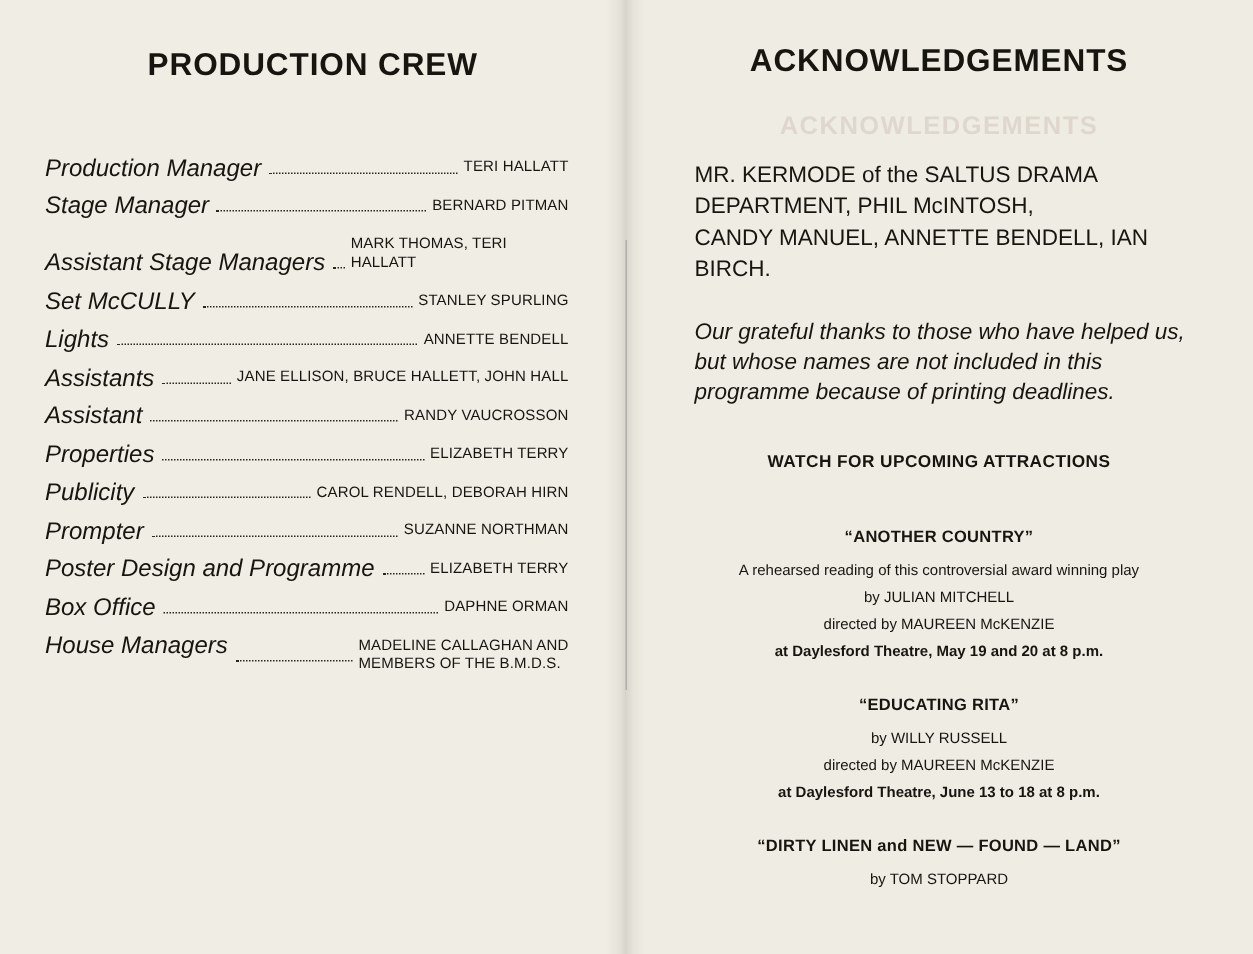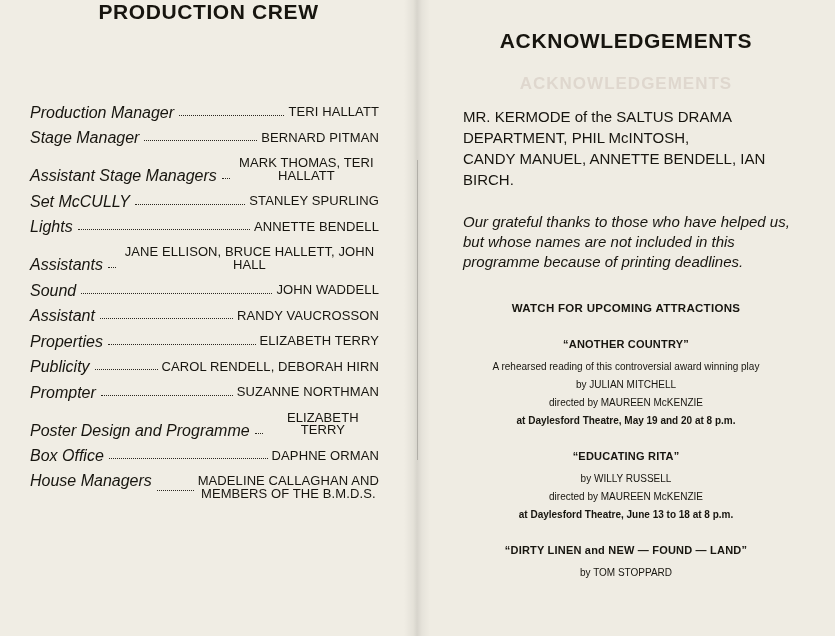--- a/index.html
+++ b/index.html
@@ -54,21 +54,21 @@
     position: relative;
     background: #efece3;
   }
   h1.page-title {
     text-align: center;
     font-size: 21px;
     font-weight: bold;
     letter-spacing: 0.6px;
     margin: 0;
   }
-  .left-page h1.page-title { }
+  .left-page h1.page-title { padding-top: 32px; }
   .right-page h1.page-title { padding-top: 29px; }
 
   
   .credits {
     margin: 0;
     padding: 0;
     list-style: none;
     position: absolute;
     top: 106px;
     left: 30px;
@@ -88,22 +88,22 @@
   }
   .leader {
     flex: 1 1 auto;
     border-bottom: 1.5px dotted #2a271f;
     margin: 0 4px 3px 5px;
     height: 7px;
     min-width: 8px;
   }
   .names {
     white-space: pre-line;
-    text-align: center;
-    font-size: 13px;
+    text-align: left;
+    font-size: 10px;
     line-height: 12.5px;
     letter-spacing: 0.1px;
   }
   .credit-row.multi { align-items: flex-start; }
   .credit-row.multi .leader { margin-bottom: 0; align-self: flex-start; margin-top: 8px; }
 
   
   .ack-body {
     position: absolute;
     top: 92px;
@@ -129,21 +129,21 @@
     font-weight: bold;
     letter-spacing: 0.3px;
   }
   .attractions {
     position: absolute;
     top: 338px;
     left: 0;
     right: 0;
     text-align: center;
   }
-  .attraction { margin-bottom: 20px; }
+  .attraction { margin-bottom: 20px; margin-top: 14px; }
   .attraction .show-title {
     font-size: 11px;
     font-weight: bold;
     letter-spacing: 0.2px;
     margin-bottom: 8px;
   }
   .attraction .line {
     font-size: 10px;
     line-height: 18px;
   }
@@ -190,25 +190,20 @@
         </li>
         <li class="credit-row">
           <span class="role">Lights</span>
           <span class="leader"></span>
           <span class="names">ANNETTE BENDELL</span>
         </li>
         <li class="credit-row">
           <span class="role">Assistants</span>
           <span class="leader"></span>
           <span class="names">JANE ELLISON, BRUCE HALLETT, JOHN HALL</span>
-        </li>
-        <li class="credit-row">
-          <span class="role">Sound</span>
-          <span class="leader"></span>
-          <span class="names">JOHN WADDELL</span>
         </li>
         <li class="credit-row">
           <span class="role">Assistant</span>
           <span class="leader"></span>
           <span class="names">RANDY VAUCROSSON</span>
         </li>
         <li class="credit-row">
           <span class="role">Properties</span>
           <span class="leader"></span>
           <span class="names">ELIZABETH TERRY</span>

